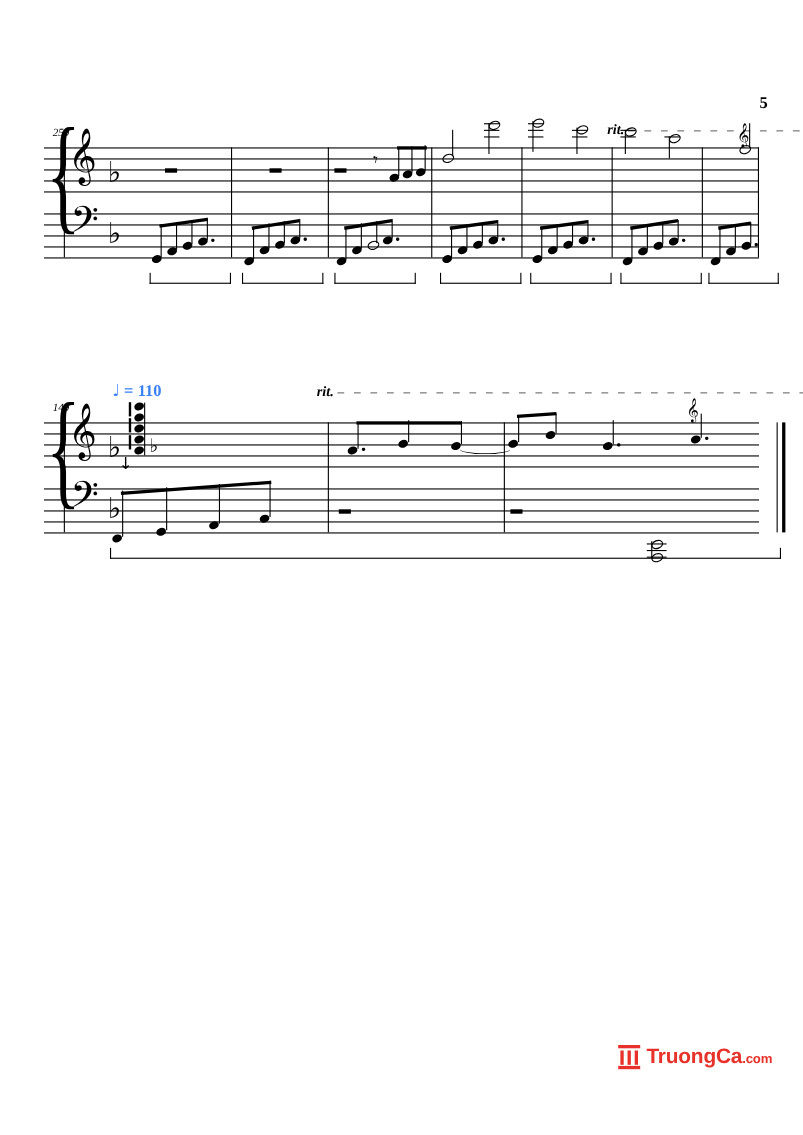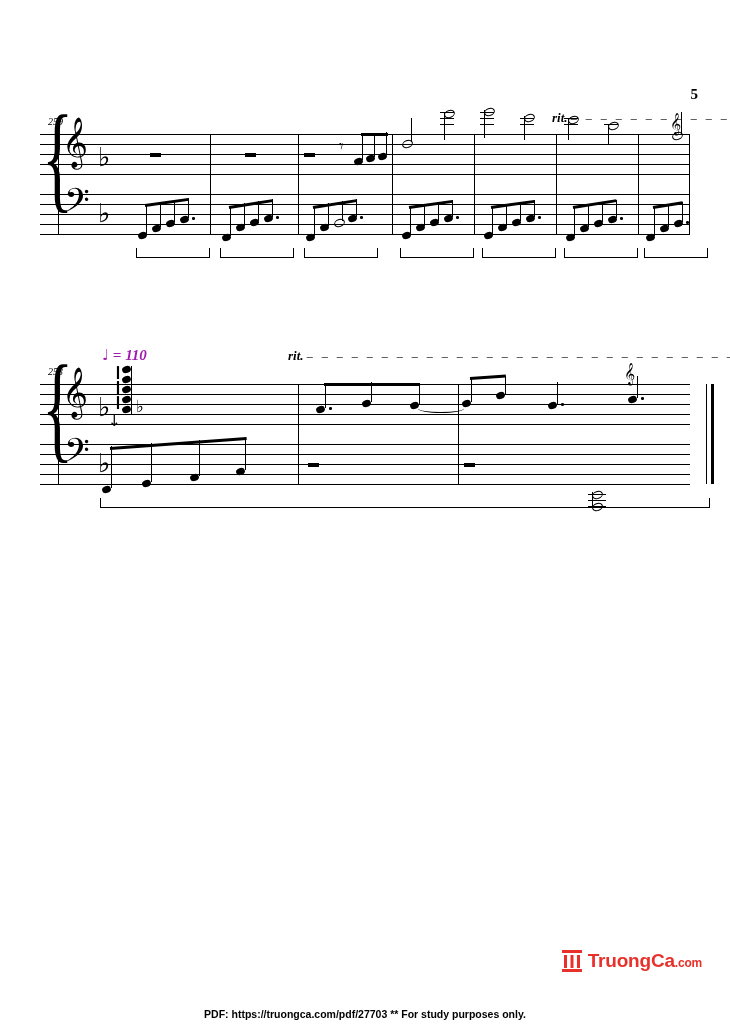--- a/index.html
+++ b/index.html
@@ -108,23 +108,22 @@
     font-size: 10px;
     color: #000;
   }
 
   
   .tempo {
     position: absolute;
     font-family: "Liberation Serif", serif;
     font-weight: bold;
     font-size: 15px;
-    color: #a21caf;
+    color: #3b82f6;
     white-space: nowrap;
-    font-style: italic;
   }
   .tempo .note-glyph {
     font-family: "DejaVu Sans", sans-serif;
     font-weight: normal;
     font-size: 15px;
   }
 
   
   .rit {
     position: absolute;
@@ -454,21 +453,21 @@
     <div class="stem" style="left:628px;top:84px;height:23px;"></div>
     <div class="nh" style="left:634px;top:100px;"></div>
     <div class="stem" style="left:642px;top:82px;height:20px;"></div>
     <div class="beam" style="left:613px;top:86px;width:30px;transform:rotate(-9deg);"></div>
     <div class="dot" style="left:646px;top:101px;"></div>
     <div class="ped-bracket" style="left:604px;top:128px;width:62px;"></div>
   </div>
 
   <div class="system" style="top:370px;height:150px;">
 
-    <div class="measure-num" style="left:8px;top:-4px;">253</div>
+    <div class="measure-num" style="left:8px;top:-4px;">149</div>
 
     <div class="brace" style="left:2px;top:-10px;">{</div>
     <div class="barline" style="left:18px;top:14px;height:100px;"></div>
 
     <div class="tempo" style="left:62px;top:-24px;">
       <span class="note-glyph">♩</span>
       <span>= 110</span>
     </div>
 
     <div class="rit" style="left:248px;top:-22px;">
@@ -565,15 +564,14 @@
         <rect x="9.5" y="7" width="3" height="13" fill="#e8312a"></rect>
         <rect x="16" y="7" width="3" height="13" fill="#e8312a"></rect>
         <rect x="1" y="21" width="20" height="3" fill="#e8312a"></rect>
       </svg>
     </span>
     <span class="logo-text">
       <span>TruongCa</span><span class="dotcom">.com</span>
     </span>
   </div>
 
-  <div class="footer">PDF: https://truongca.com/pdf/27703 ** For study purposes only.</div>
 
 </div>
 
 </body></html>

